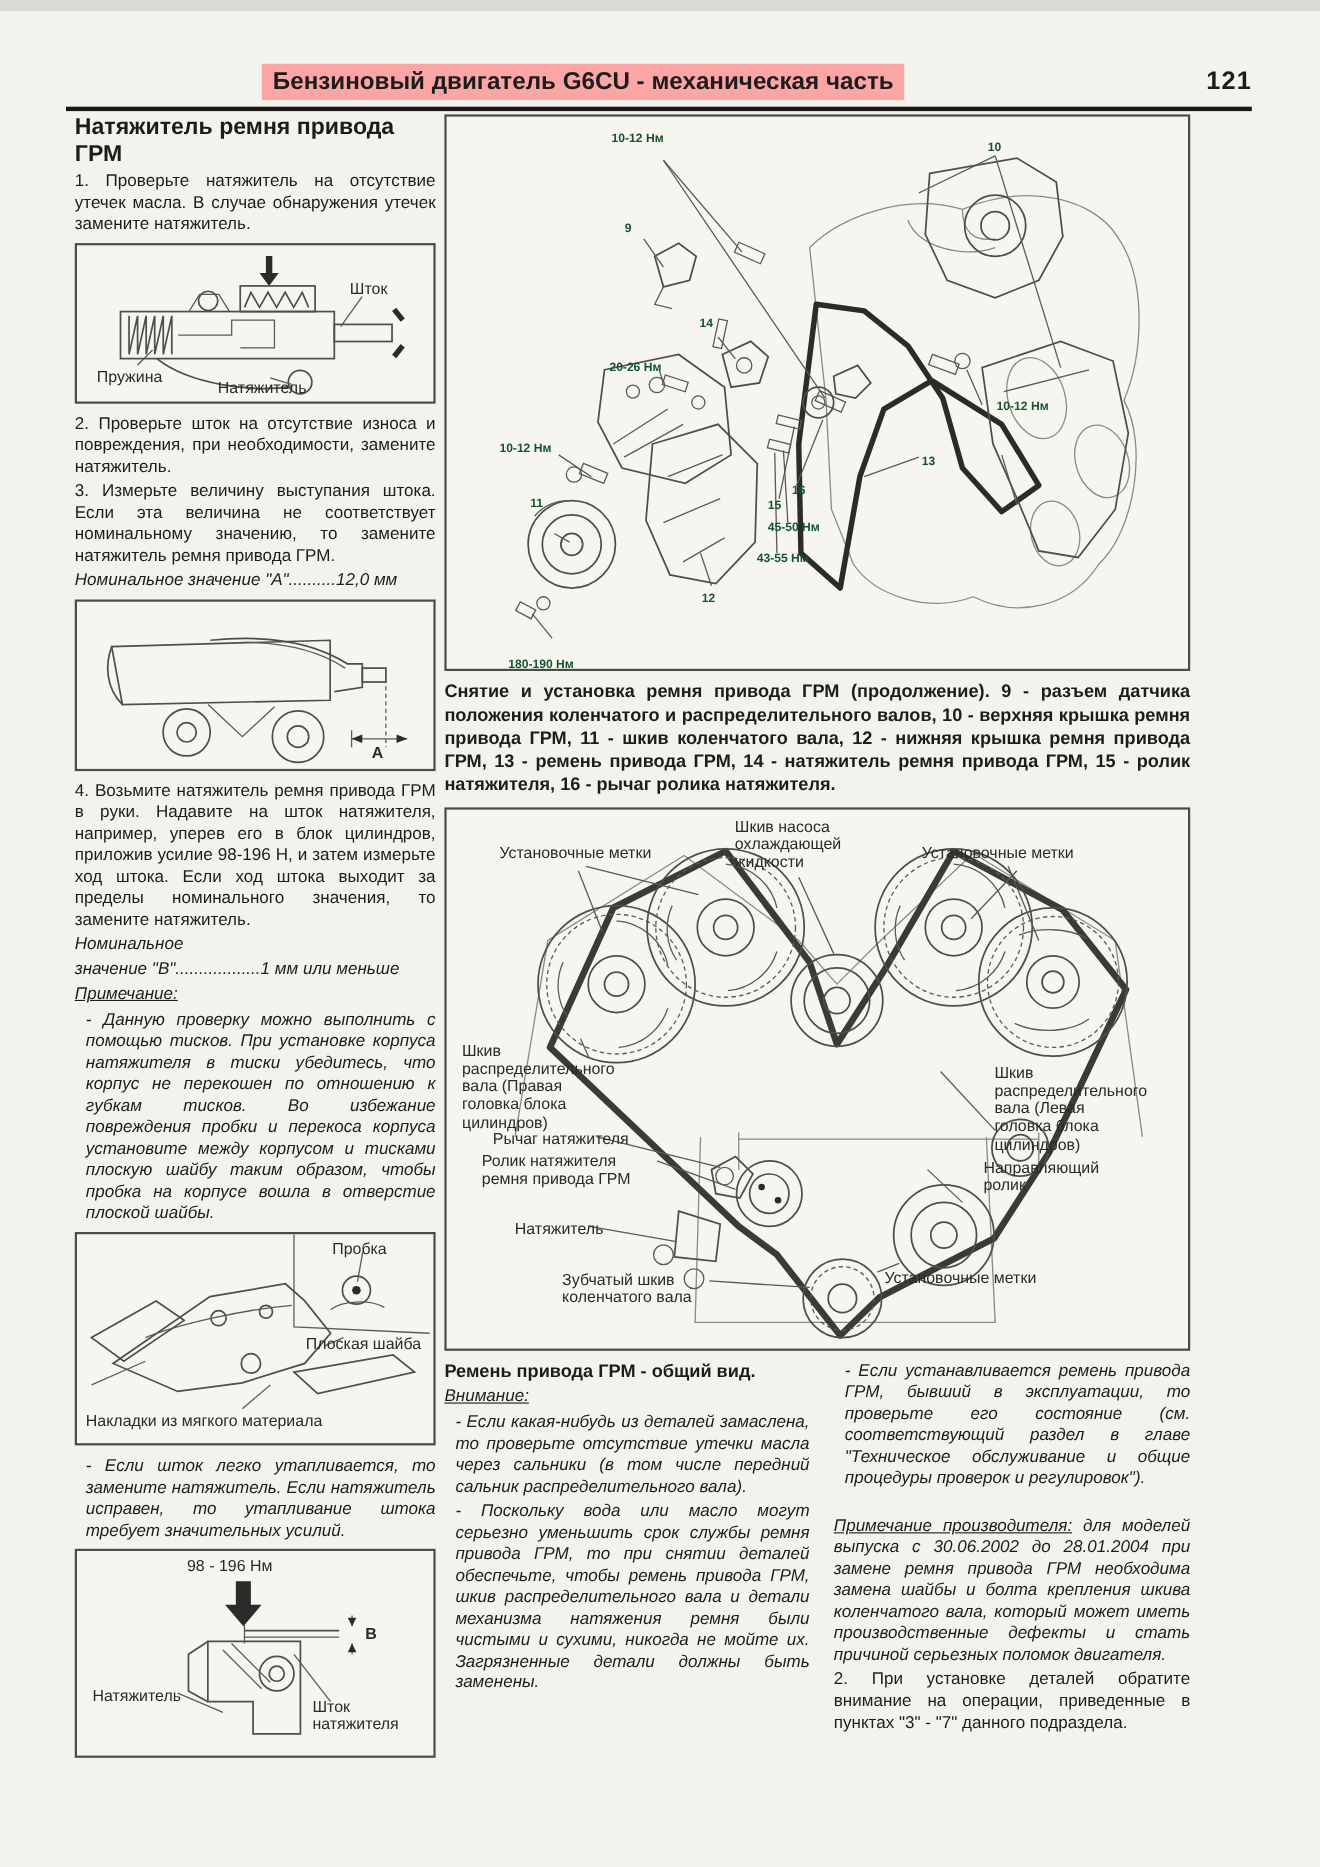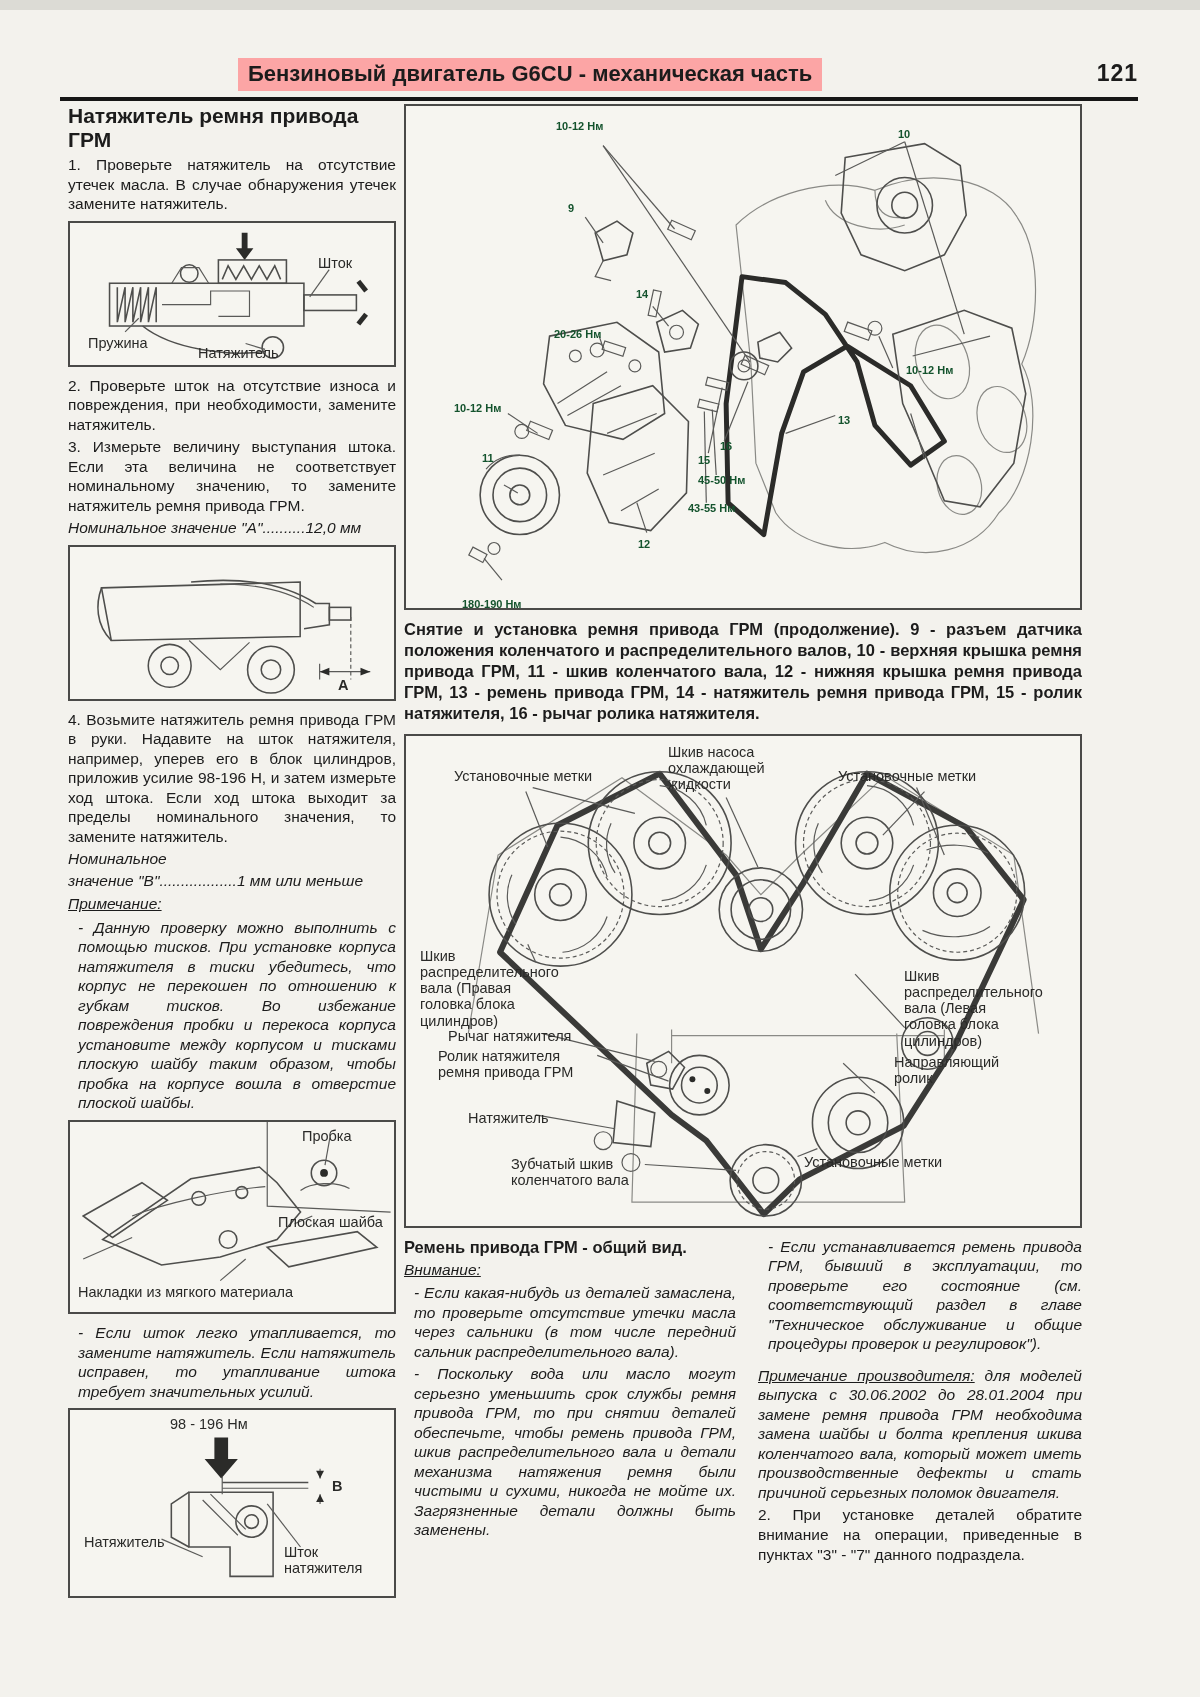--- a/index.html
+++ b/index.html
@@ -56,21 +56,21 @@
   .callout{
     position:absolute;font-size:11px;font-weight:bold;color:#14532d;white-space:nowrap;
   }
   .caption{font-size:16.5px;font-weight:bold;line-height:1.27;text-align:justify;margin:9px 0 0 0;}
   .install-cols{display:flex;gap:22px;margin-top:8px;}
   .install-left{width:332px;}
   .install-right{width:324px;}
   .install-h{font-size:26px;font-weight:bold;margin:4px 0 4px 0;}
   .attn{font-style:italic;text-decoration:underline;font-size:15.5px;margin:0 0 4px 0;}
   .bullet{font-style:italic;}
-  .mfr-note{margin-top:12px;}
+  .mfr-note{margin-top:24px;}
   svg .ln{stroke:#4e4e4c;stroke-width:1.6;fill:none;}
   svg .ln2{stroke:#5a5a58;stroke-width:1.2;fill:none;}
   svg .thick{stroke:#2b2b29;stroke-width:5;fill:none;stroke-linejoin:round;}
   svg .fill{fill:#2b2b29;}
   svg .light{stroke:#8a8a86;stroke-width:1.2;fill:none;}
 </style>
 </head>
 <body>
 
 <div class="page">

